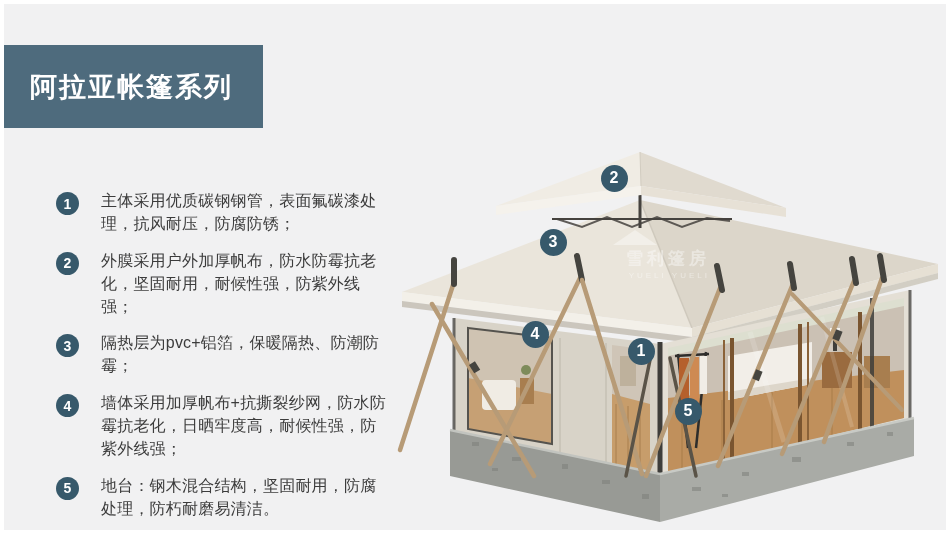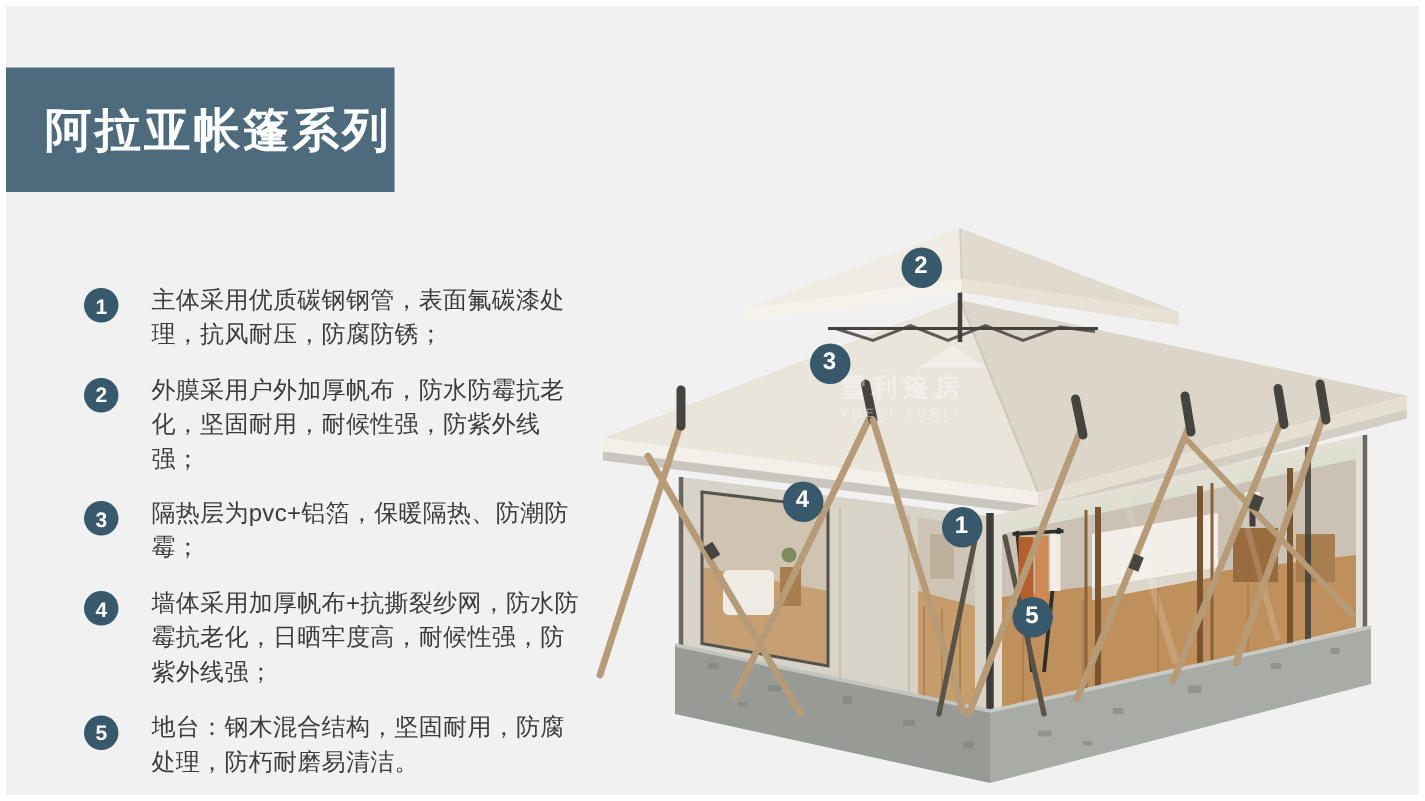--- a/index.html
+++ b/index.html
@@ -7,21 +7,21 @@
     width:950px;height:534px;position:relative;overflow:hidden;
     background:#f1f1f2;
     font-family:"Liberation Sans","DejaVu Sans",sans-serif;
   }
   .frame{position:absolute;inset:0;border:4px solid #ffffff;pointer-events:none;z-index:50;}
   
   .header-badge{
     position:absolute;left:0;top:45px;width:263px;height:83px;
     background:#4E6B7D;color:#ffffff;display:flex;align-items:center;
     padding-left:30px;box-sizing:border-box;
-    font-size:31px;font-weight:bold;letter-spacing:2px;z-index:10;
+    font-size:27px;font-weight:bold;letter-spacing:2px;z-index:10;
   }
   
   .features{position:absolute;left:50px;top:190px;width:352px;z-index:10;}
   .feature-item{display:flex;align-items:flex-start;margin-bottom:14px;}
   .feature-item:nth-child(5){margin-top:8px;}
   .num-circle{
     flex:0 0 auto;width:23px;height:23px;border-radius:50%;
     background:#37596B;color:#fff;font-size:14px;font-weight:bold;
     display:flex;align-items:center;justify-content:center;
     margin:2px 22px 0 6px;
@@ -32,21 +32,21 @@
   }
   
   .tent-wrap{position:absolute;left:392px;top:142px;width:556px;height:388px;z-index:5;}
   .tent-wrap svg{position:absolute;left:0;top:0;}
   .callout{
     position:absolute;width:27px;height:27px;border-radius:50%;
     background:#37596B;color:#fff;font-size:16px;font-weight:bold;
     display:flex;align-items:center;justify-content:center;z-index:20;
   }
   .watermark{
-    position:absolute;left:168px;top:88px;width:150px;text-align:left;
+    position:absolute;left:168px;top:88px;width:150px;text-align:right;
     color:#ffffff;opacity:0.42;z-index:8;pointer-events:none;
   }
   .watermark .wm-cn{font-size:17px;font-weight:bold;letter-spacing:4px;}
   .watermark .wm-en{font-size:8px;letter-spacing:3px;margin-top:1px;}
   .wm-glyph{width:0;height:0;margin:0 auto 2px auto;
     border-left:22px solid transparent;border-right:22px solid transparent;
     border-bottom:15px solid rgba(255,255,255,0.9);}
 </style>
 </head>
 <body style="background: rgb(241, 241, 242);">

